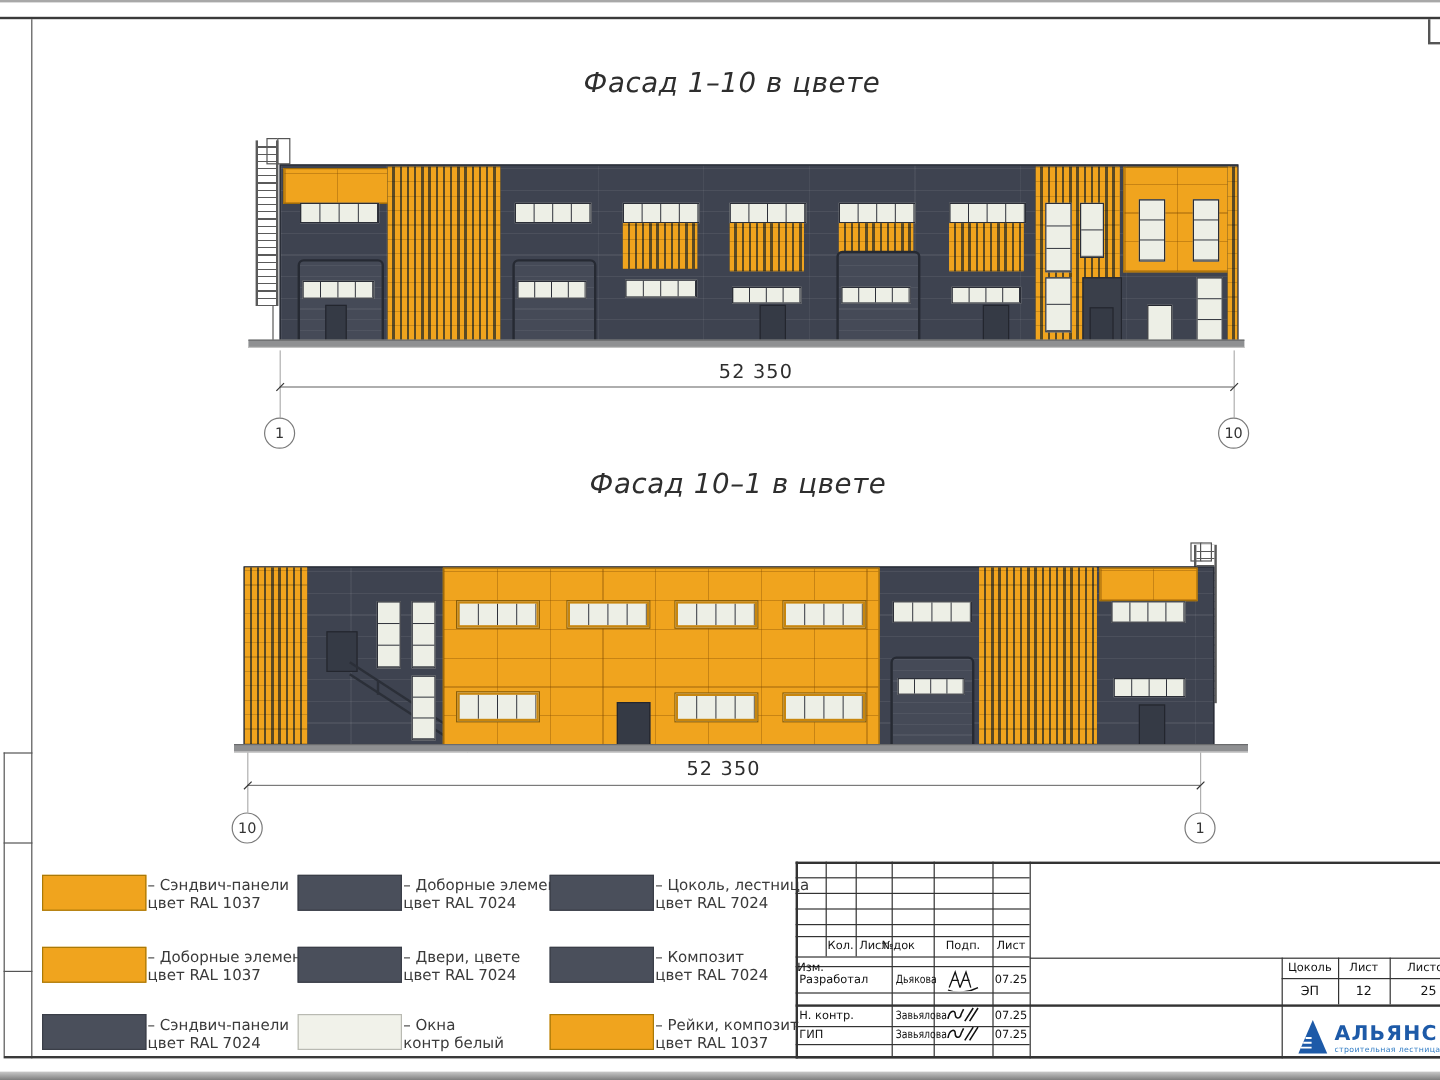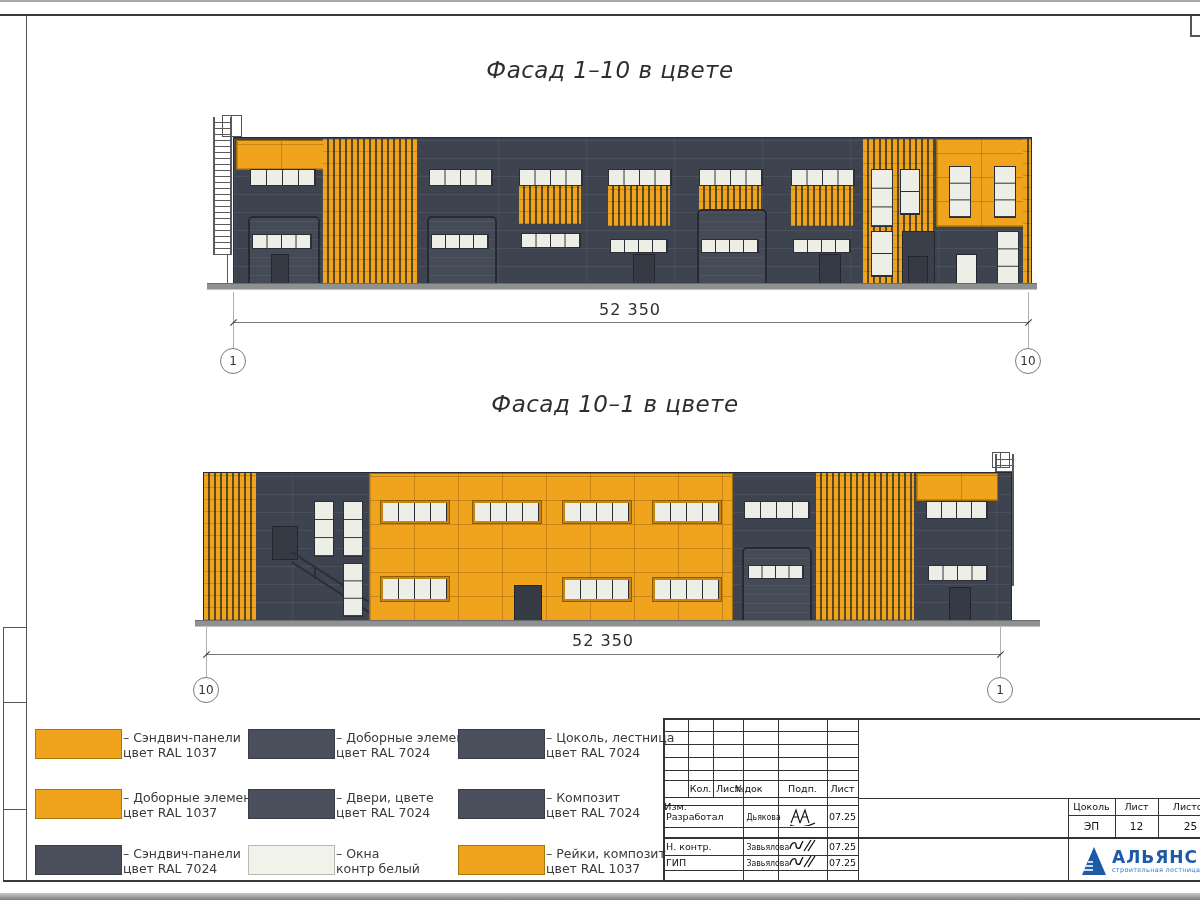--- a/index.html
+++ b/index.html
@@ -308,21 +308,21 @@
     <div class="abs tbt" style="left:164px;top:137px;width:31px;height:15px">07.25</div>
 
     <div class="abs tbt" style="left:405px;top:80px;width:47px;height:17px">Цоколь</div>
     <div class="abs tbt" style="left:452px;top:80px;width:43px;height:17px">Лист</div>
     <div class="abs tbt" style="left:495px;top:80px;width:65px;height:17px">Листов</div>
     <div class="abs tbt stageval" style="left:405px;top:97px;width:47px;height:22px">ЭП</div>
     <div class="abs tbt stageval" style="left:452px;top:97px;width:43px;height:22px">12</div>
     <div class="abs tbt stageval" style="left:495px;top:97px;width:65px;height:22px">25</div>
 
 
-    <div class="abs" style="left:418px;top:125px;width:120px;height:36px;display:flex;align-items:center">
+    <div class="abs" style="left:418px;top:125px;width:120px;height:36px;display:flex;align-items:flex-end">
       <svg width="26" height="30" viewBox="0 0 26 30">
         <polygon points="13,1 25,29 1,29" fill="#1d5aa8"></polygon>
         <g stroke="#fff" stroke-width="1.6">
           <line x1="3" y1="24" x2="12" y2="24"></line>
           <line x1="5" y1="20" x2="12" y2="20"></line>
           <line x1="7" y1="16" x2="12" y2="16"></line>
         </g>
       </svg>
       <div style="margin-left:5px">
         <div class="logoname">АЛЬЯНС</div>

